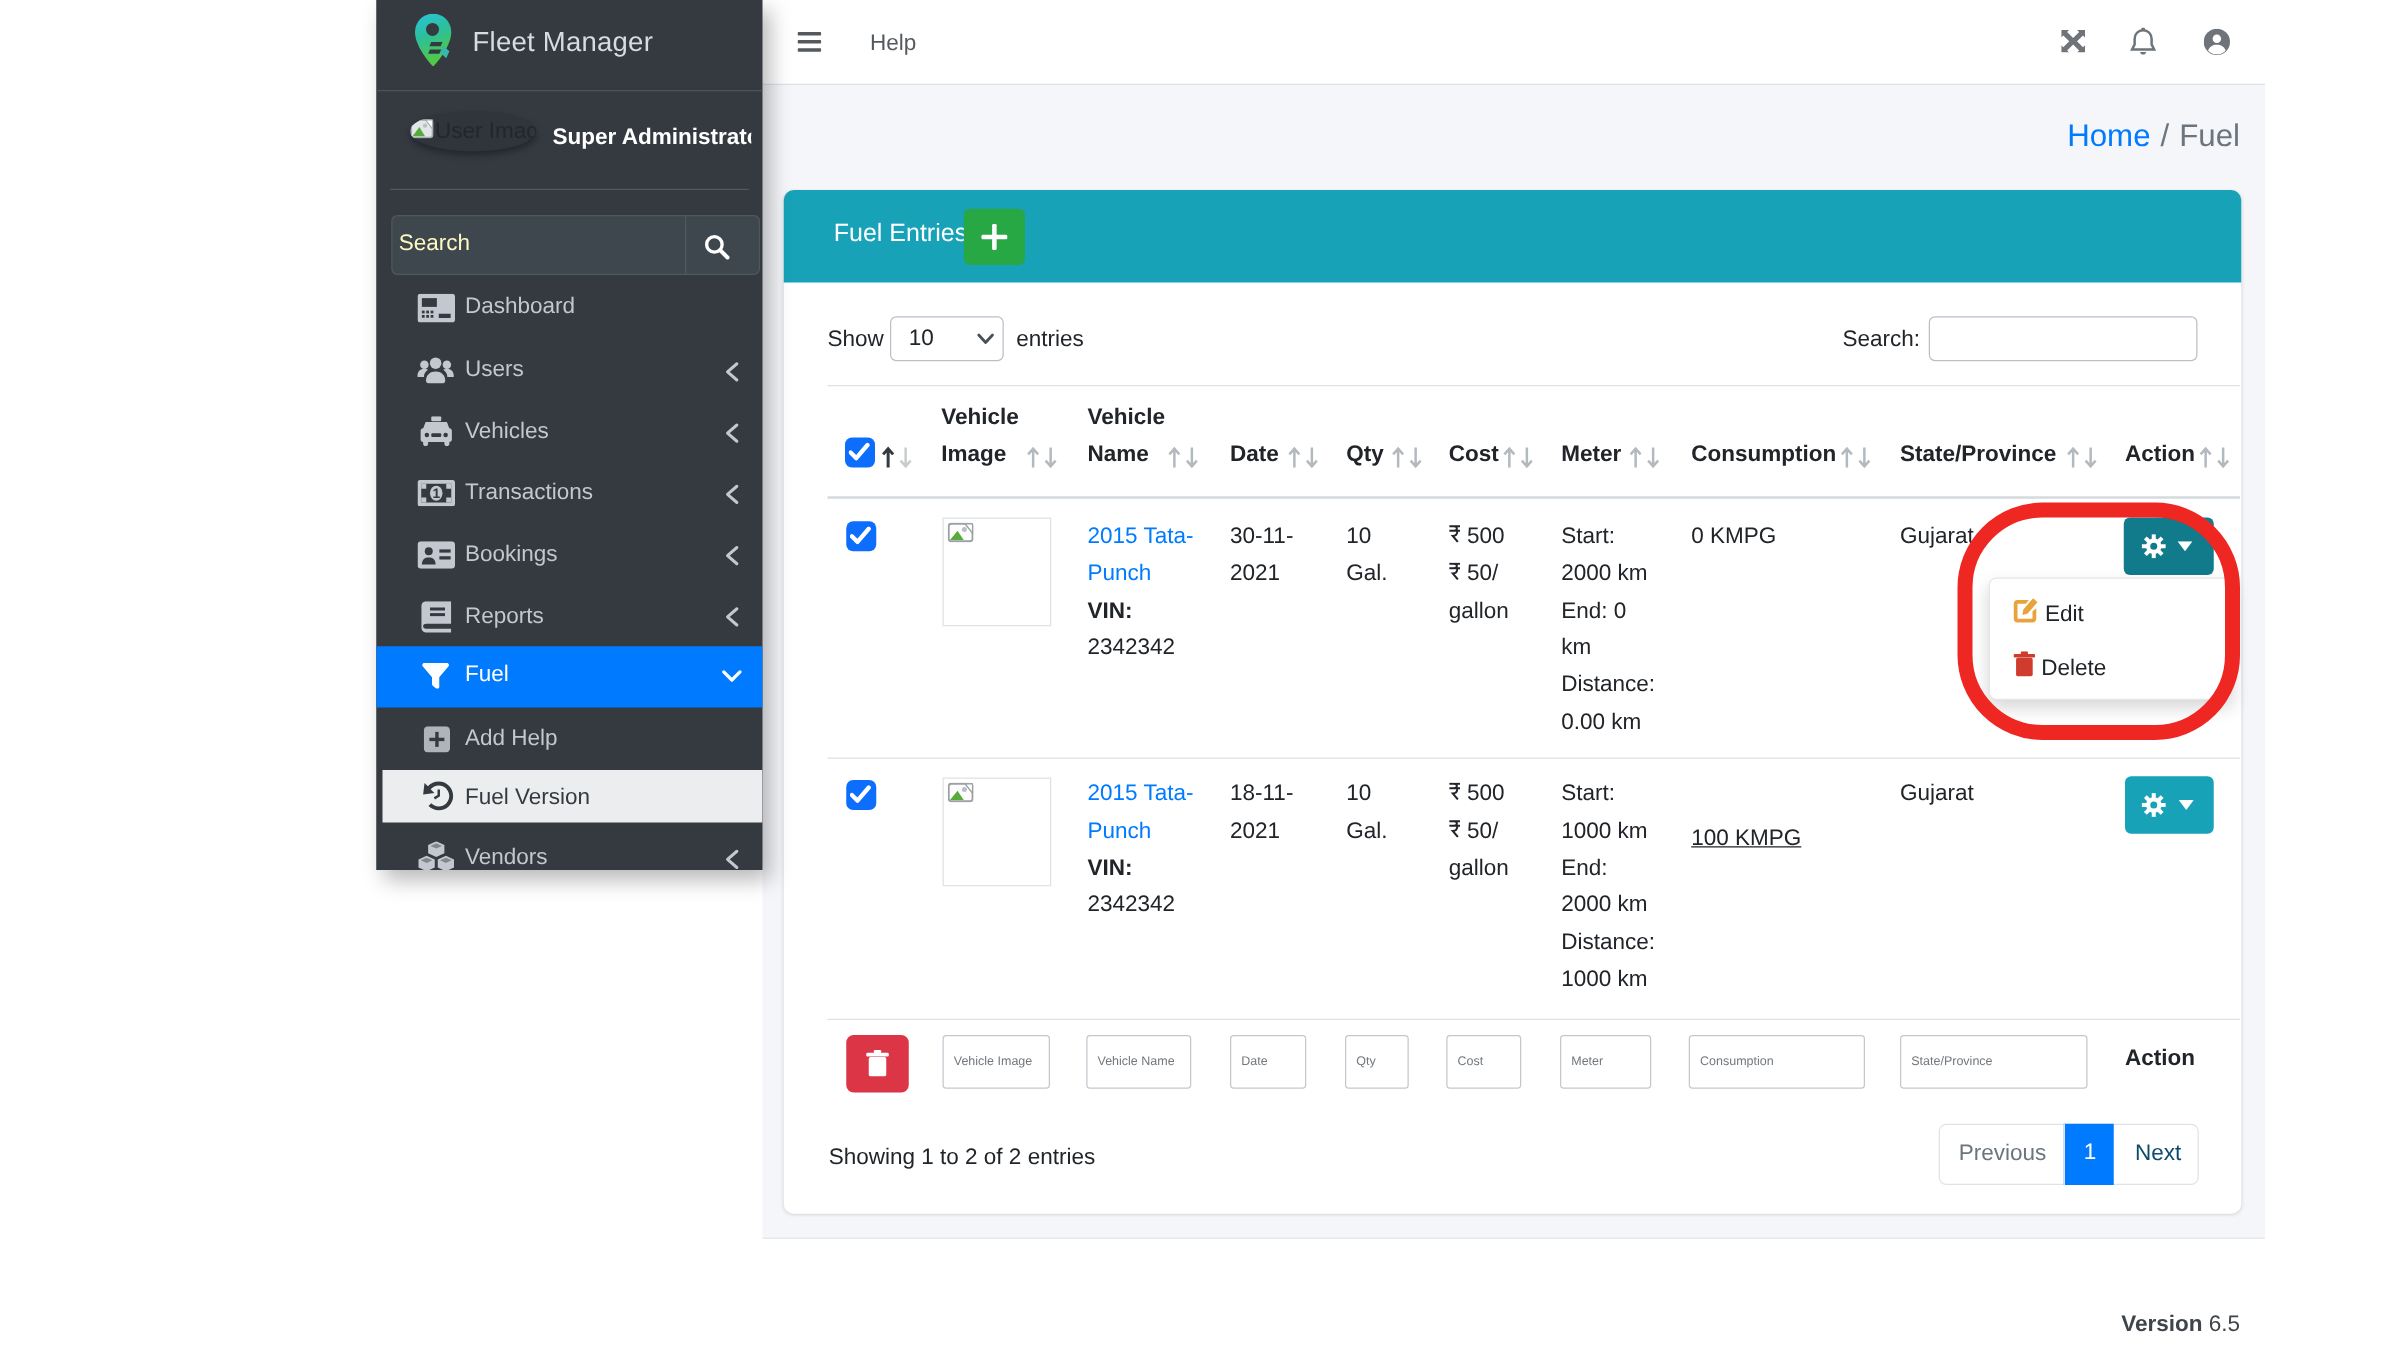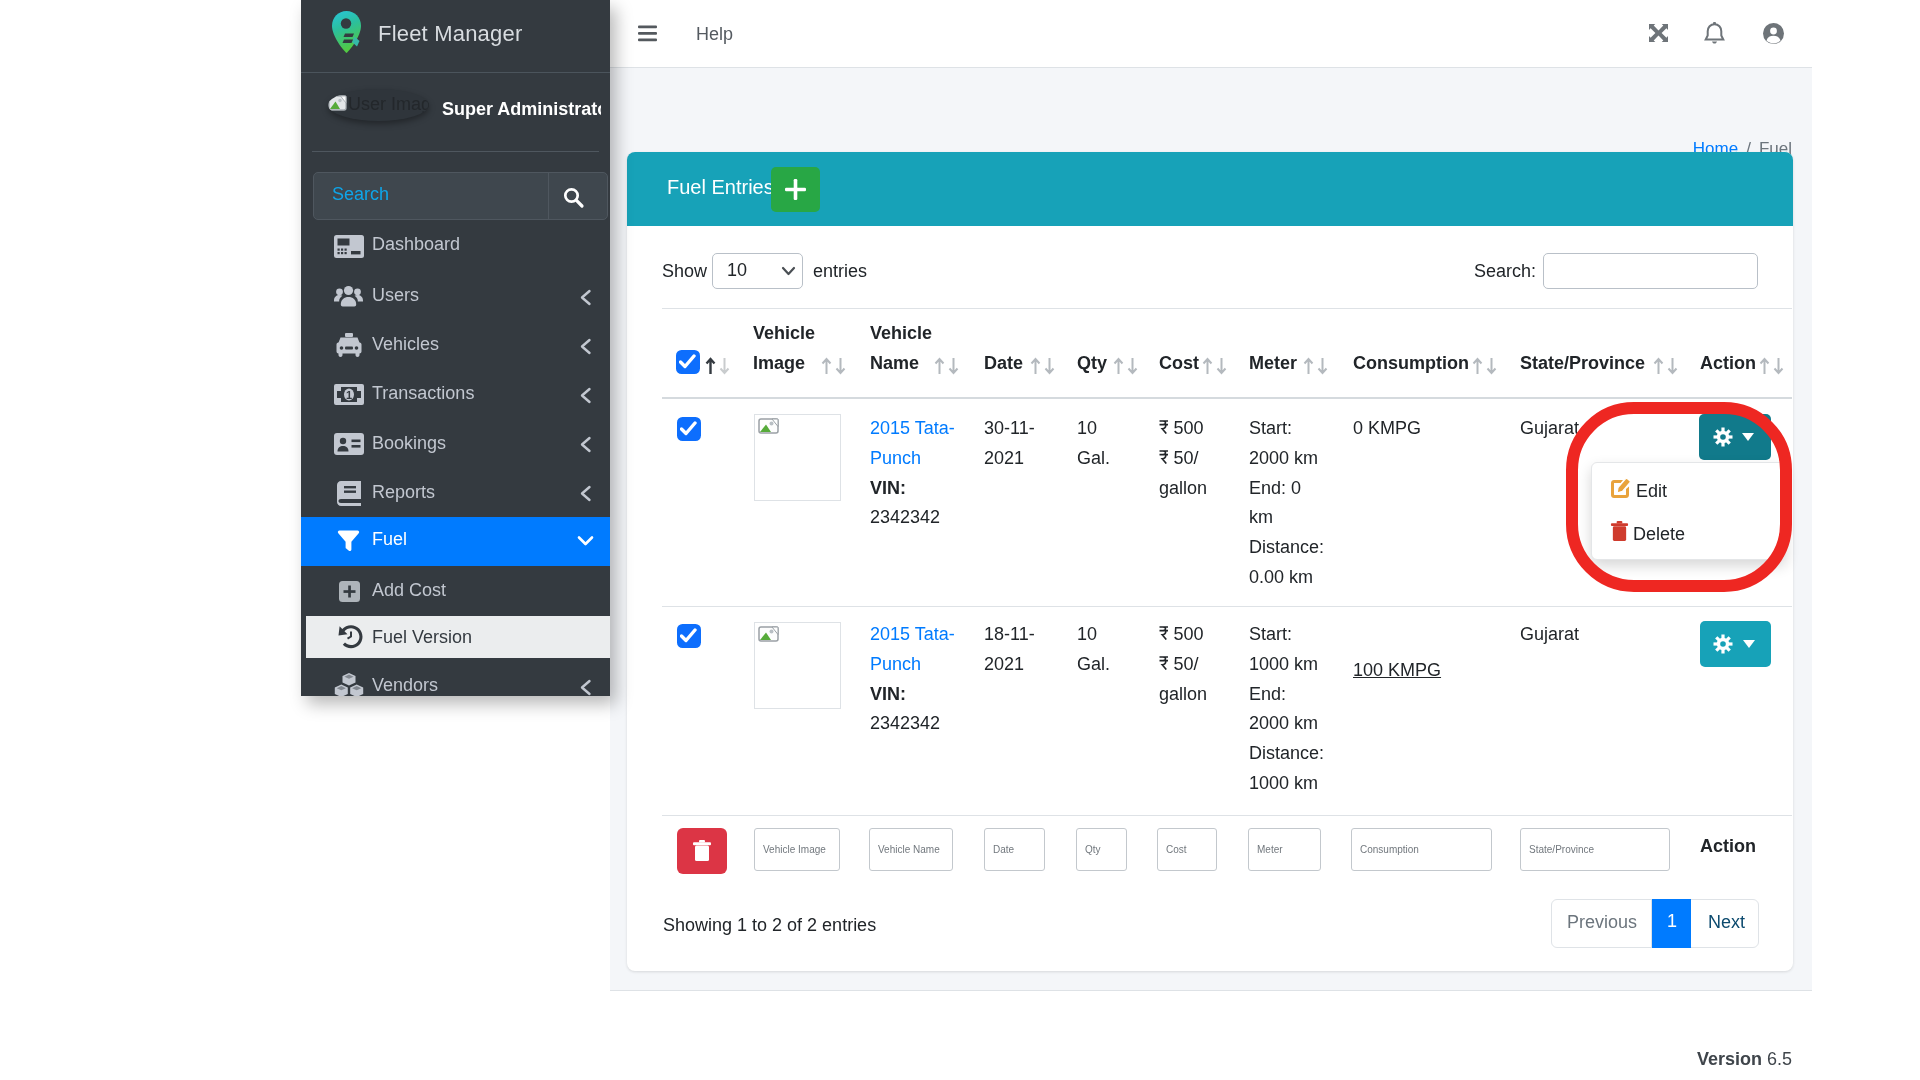--- a/index.html
+++ b/index.html
@@ -55,21 +55,21 @@
       <path d="M10.5 2.2C14.5 2.2 17.3 5.2 17.3 9.2L17.3 13.5 19.3 17.5 1.7 17.5 3.7 13.5 3.7 9.2C3.7 5.2 6.5 2.2 10.5 2.2Z" fill="none" stroke="#6e7479" stroke-width="2"></path>
       <rect x="9" y="0" width="3" height="2.4" rx="1" fill="#6e7479"></rect>
       <path d="M8 19.5C8.3 20.8 9.3 21.6 10.5 21.6 11.7 21.6 12.7 20.8 13 19.5Z" fill="#6e7479"></path>
     </svg>
   <svg class="abs" style="left:1763px;top:23px;z-index:9;" width="21" height="21" viewBox="0 0 21 21">
       <circle cx="10.5" cy="10.5" r="10.5" fill="#6e7479"></circle>
       <circle cx="10.5" cy="8" r="3.4" fill="#fff"></circle>
       <path d="M3.5 17.5C4.5 14.2 7.2 12.8 10.5 12.8 13.8 12.8 16.5 14.2 17.5 17.5 15.7 19.3 13.2 20.4 10.5 20.4 7.8 20.4 5.3 19.3 3.5 17.5Z" fill="#fff"></path>
     </svg>
 
-  <div class="abs" style="right:128px;top:95px;font-size:17px;z-index:4;color:#6c757d;white-space:nowrap;margin-top:44px;"><span style="color:#007bff;">Home</span><span style="padding:0 8px;">/</span><span style="color:#6c757d;">Fuel</span></div>
+  <div class="abs" style="right:128px;top:95px;font-size:25px;z-index:4;color:#6c757d;white-space:nowrap;"><span style="color:#007bff;">Home</span><span style="padding:0 8px;">/</span><span style="color:#6c757d;">Fuel</span></div>
 
   <div class="abs" style="right:128px;top:1016px;font-size:18px;color:#3f454b;z-index:4;white-space:nowrap;margin-top:33px;"><b>Version</b> 6.5</div>
   <div class="abs" id="content"></div>
   <div class="abs" id="footer"></div>
   <div class="abs" id="card"></div>
   <div class="abs" id="cardhead"></div>
   <div class="abs" style="left:654px;top:176px;font-size:20px;color:#fff;z-index:8;margin-left:13px;">Fuel Entries</div>
   <div class="abs" style="left:771px;top:167px;width:49px;height:45px;background:#28a745;border-radius:5px;z-index:8;"></div>
   <svg class="abs" style="left:785px;top:179px;z-index:9;" width="21" height="21" viewBox="0 0 21 21">
       <rect x="8.7" y="0" width="3.6" height="21" rx="1.2" fill="#fff"></rect>
@@ -295,21 +295,21 @@
         <circle cx="12" cy="5.5" r="1.7" fill="#b9bfc4"></circle>
         <path d="M12.5 1 18 1 18 8Z" fill="#fbfcfc" stroke="#a6acb1" stroke-width="0.9"></path>
       </svg>
       <div class="abs" style="left:20px;top:5px;font-size:18px;color:#23272b;white-space:nowrap;">User Image</div>
     </div>
     <div class="abs" style="left:141px;top:99px;width:159px;overflow:hidden;font-size:18px;font-weight:600;color:#fff;white-space:nowrap;">Super Administrator</div>
     <div class="abs" style="left:11px;top:151px;width:287px;border-top:1px solid #4f575f;"></div>
 
     <div class="abs" style="left:12px;top:172px;width:295px;height:48px;background:#3f474e;border:1px solid #4f575f;border-radius:5px;"></div>
     <div class="abs" style="left:247px;top:173px;width:1px;height:46px;background:#4f575f;"></div>
-    <div class="abs sbtext" style="left:31px;top:184px;color:#0ea5e9;">Search</div>
+    <div class="abs sbtext" style="left:18px;top:184px;color:#fef9c3;">Search</div>
     <svg class="abs" style="left:261px;top:186px;" width="23" height="23" viewBox="0 0 23 23">
         <circle cx="9.5" cy="9.5" r="6.2" fill="none" stroke="#fff" stroke-width="2.7"></circle>
         <line x1="14.2" y1="14.2" x2="20" y2="20" stroke="#fff" stroke-width="3.2" stroke-linecap="round"></line>
       </svg>
 
     <svg class="abs" style="left:33px;top:235px;" width="30" height="23" viewBox="0 0 30 23">
         <rect x="0" y="0" width="30" height="23" rx="2.5" fill="#c2c7d0"></rect>
         <rect x="3.5" y="3.5" width="12" height="7" fill="#343a40"></rect>
         <g fill="#343a40">
           <rect x="3.5" y="13.5" width="2.2" height="2.2"></rect>
@@ -378,21 +378,21 @@
     <div class="abs" style="left:71px;top:529px;font-size:18px;color:#fff;">Fuel</div>
     <svg class="abs" style="left:276px;top:535px;" width="17" height="12" viewBox="0 0 17 12">
         <polyline points="2,2.5 8.5,9 15,2.5" fill="none" stroke="#fff" stroke-width="2.6" stroke-linecap="round" stroke-linejoin="round"></polyline>
       </svg>
 
     <svg class="abs" style="left:38px;top:581px;" width="21" height="21" viewBox="0 0 21 21">
         <rect x="0" y="0" width="21" height="21" rx="3.5" fill="#aeb4ba"></rect>
         <rect x="9.2" y="4.5" width="2.7" height="12" fill="#343a40"></rect>
         <rect x="4.5" y="9.2" width="12" height="2.7" fill="#343a40"></rect>
       </svg>
-    <div class="abs sbtext" style="left:71px;top:580px;">Add Cost</div>
+    <div class="abs sbtext" style="left:71px;top:580px;">Add Help</div>
 
     <div class="abs" style="left:5px;top:616px;width:304px;height:42px;background:#ebedee;"></div>
     <svg class="abs" style="left:36px;top:624px;" width="26" height="25" viewBox="0 0 26 25">
         <path d="M14 1.2C20.4 1.2 25.5 6.3 25.5 12.7 25.5 19.1 20.4 24.2 14 24.2 10.8 24.2 7.9 22.9 5.8 20.8L8 18.6C9.5 20.1 11.6 21.1 14 21.1 18.6 21.1 22.4 17.3 22.4 12.7 22.4 8.1 18.6 4.3 14 4.3 11.4 4.3 9.1 5.5 7.5 7.3L10.5 10.3 1.5 11.5 2.6 2.3 5.3 5C7.4 2.7 10.5 1.2 14 1.2Z" fill="#343a40"></path>
         <path d="M13 7.5 15 7.5 15 13 11 15.5 10 13.8 13 12Z" fill="#343a40"></path>
       </svg>
     <div class="abs" style="left:71px;top:627px;font-size:18px;color:#343a40;">Fuel Version</div>
 
     <svg class="abs" style="left:33px;top:673px;" width="30" height="25" viewBox="0 0 30 25" fill="#c2c7d0">
         <path d="M15 0 21.5 3 21.5 9.5 15 12.5 8.5 9.5 8.5 3Z"></path>

